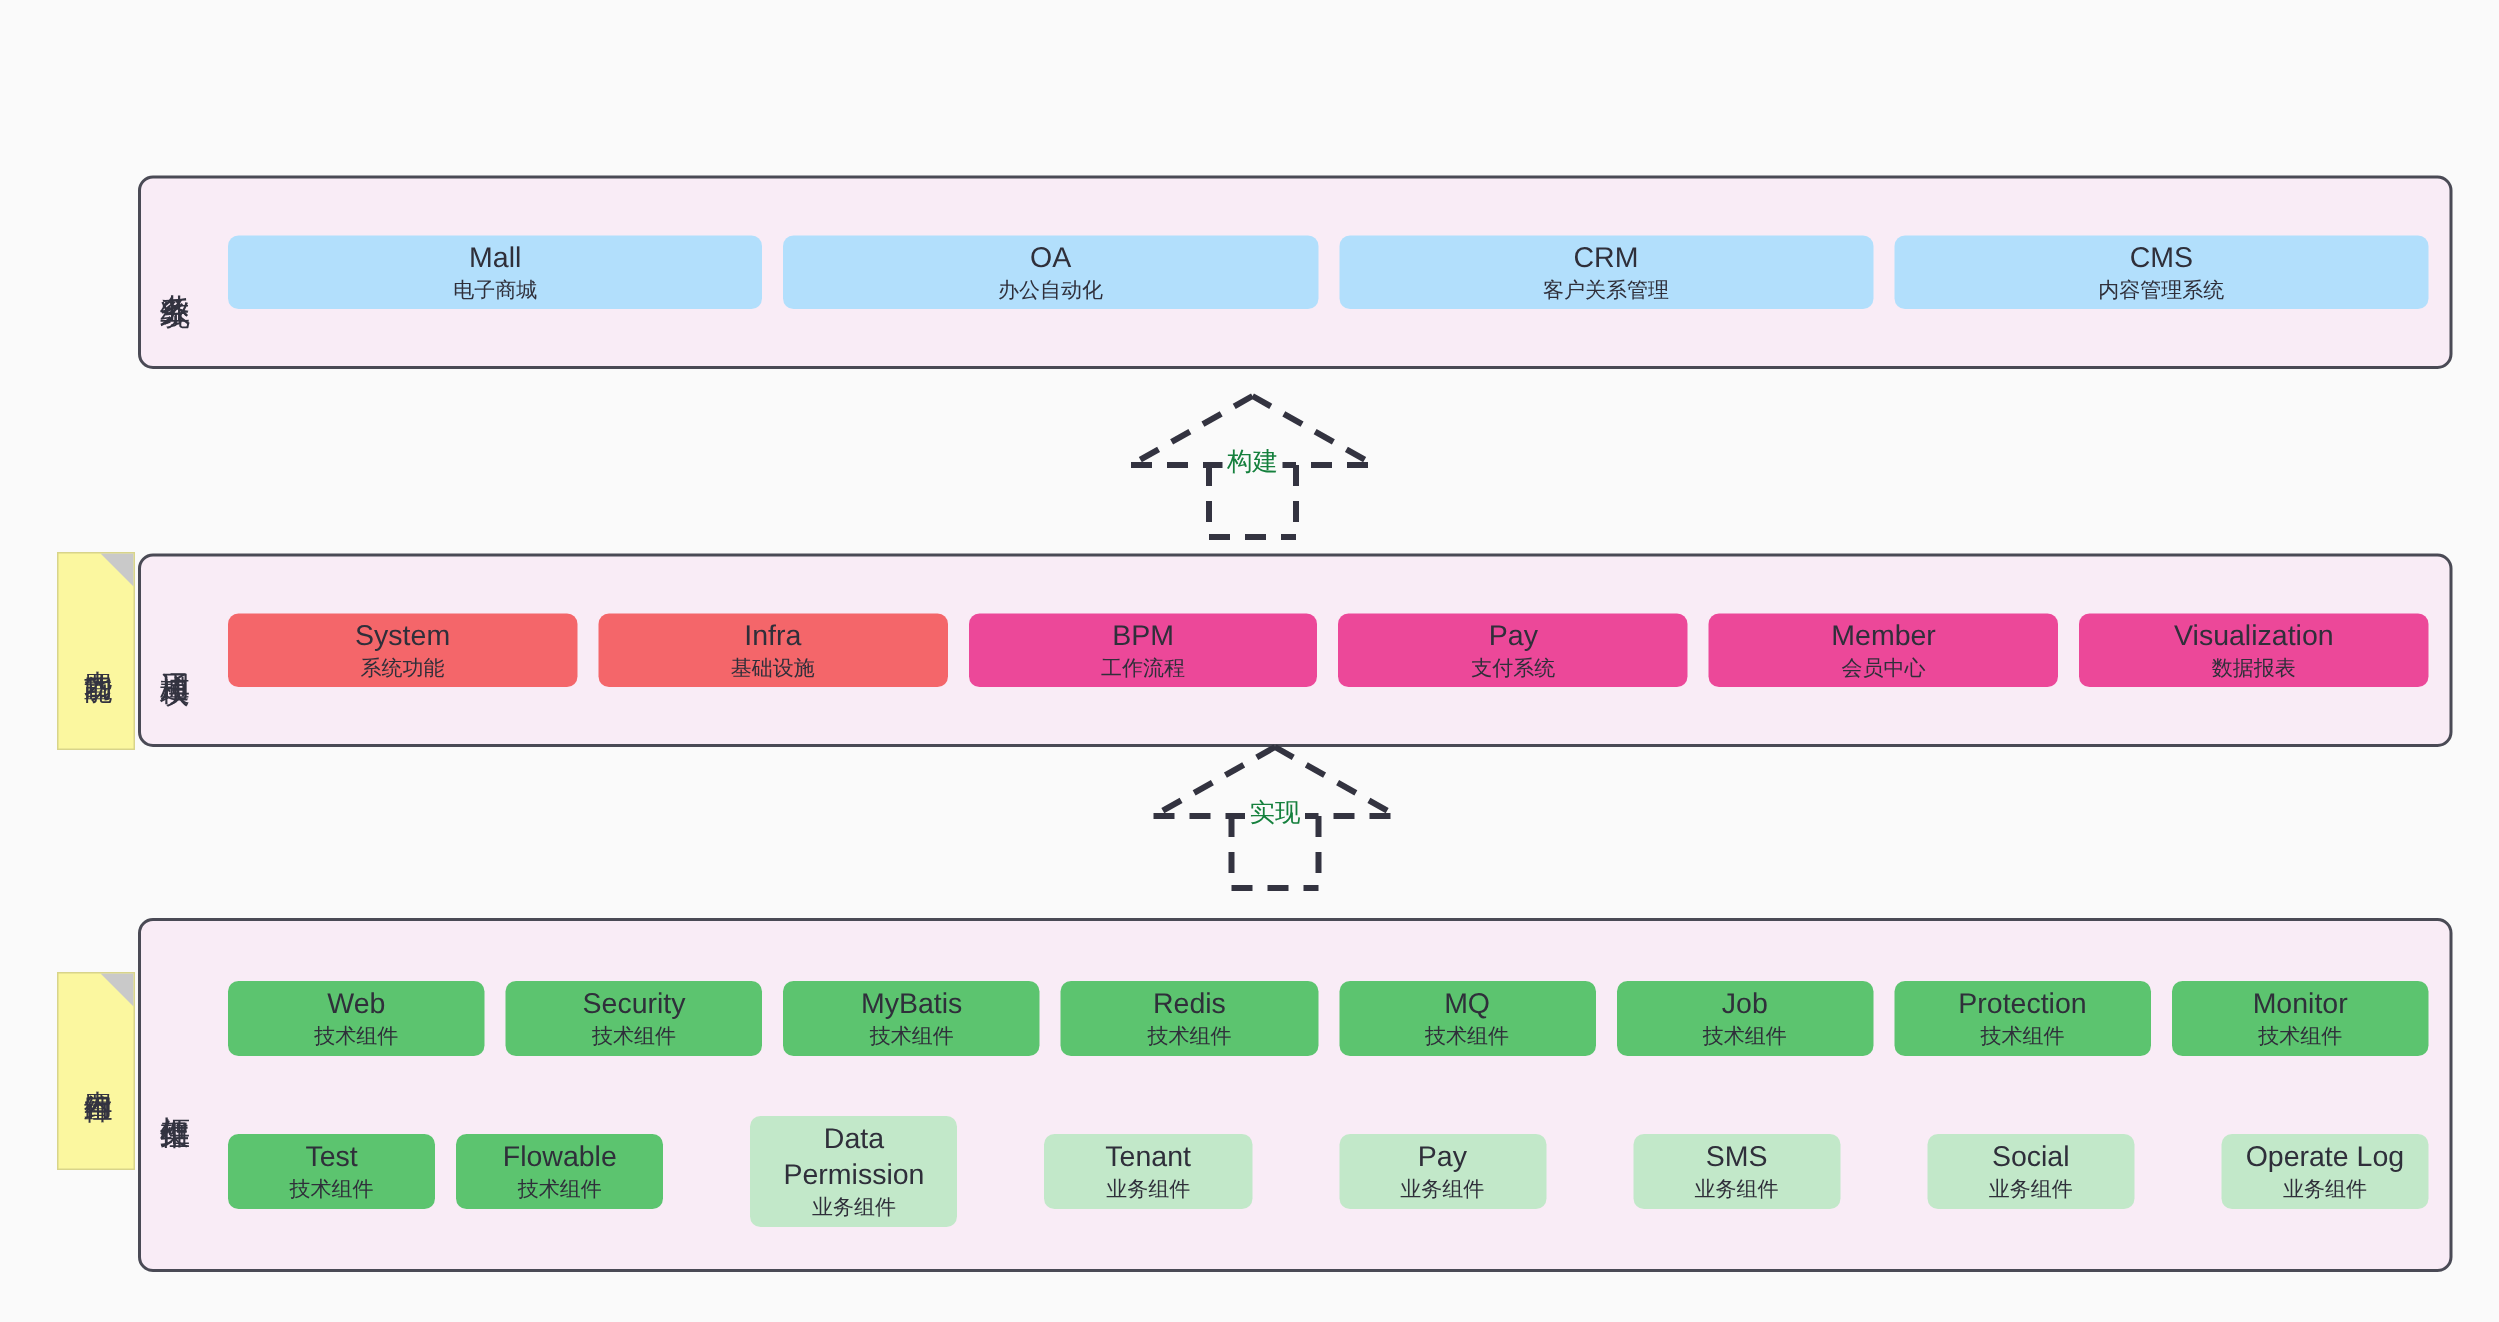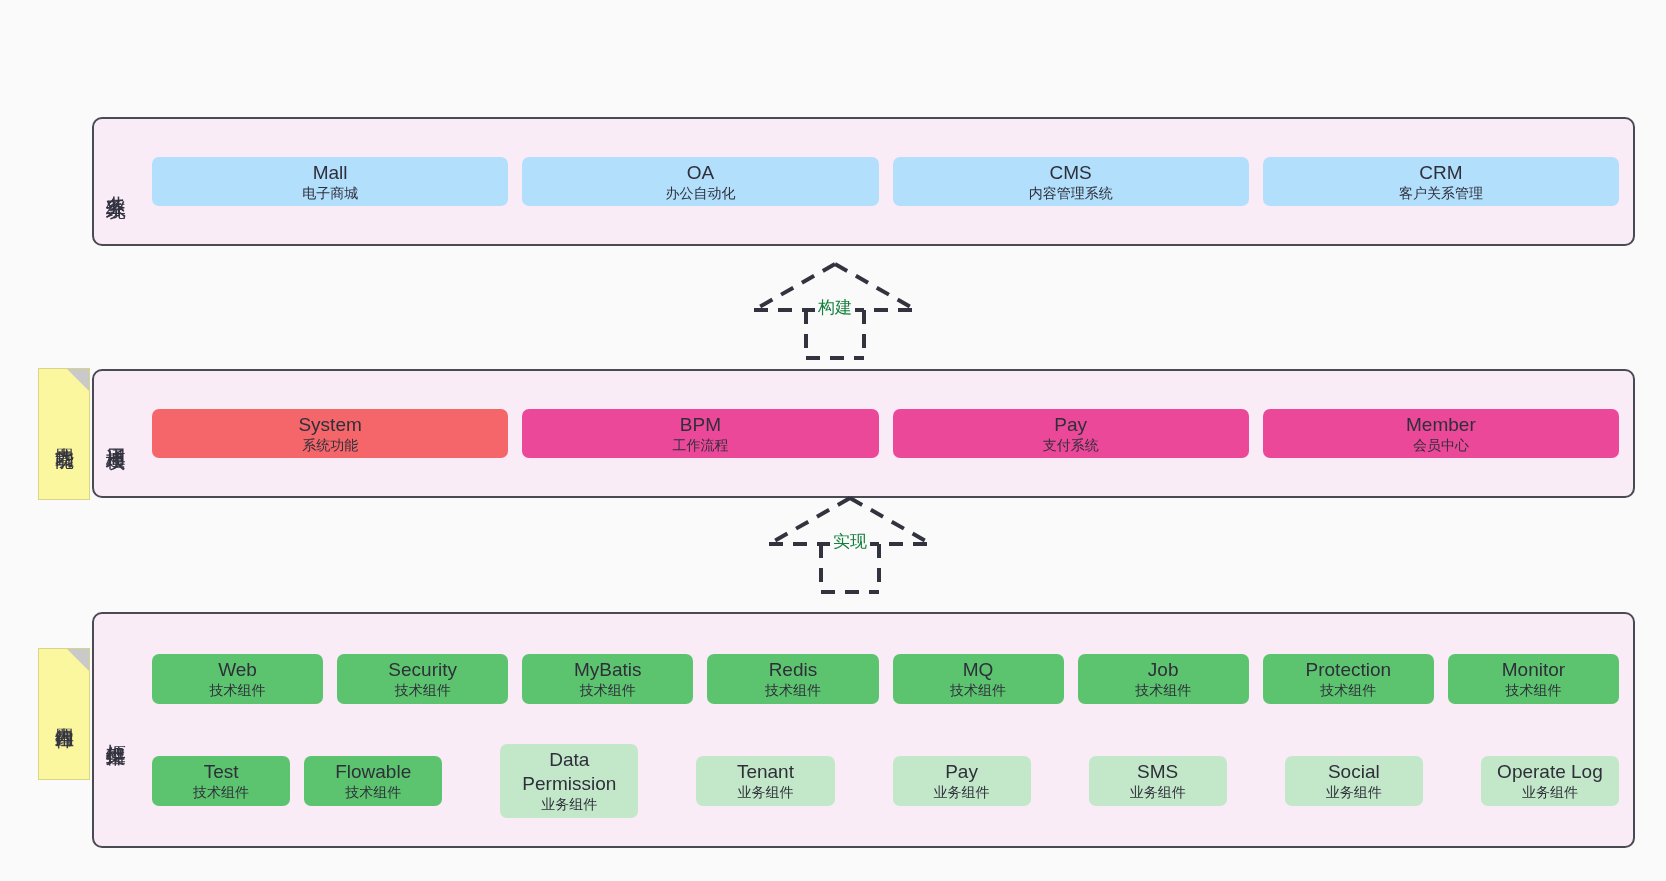--- a/index.html
+++ b/index.html
@@ -160,26 +160,26 @@
     <div class="row">
         <div class="box blue">
           <div class="t1">Mall</div>
           <div class="t2">电子商城</div>
         </div>
         <div class="box blue">
           <div class="t1">OA</div>
           <div class="t2">办公自动化</div>
         </div>
         <div class="box blue">
+          <div class="t1">CRM</div>
+          <div class="t2">客户关系管理</div>
+        </div>
+        <div class="box blue">
           <div class="t1">CMS</div>
           <div class="t2">内容管理系统</div>
-        </div>
-        <div class="box blue">
-          <div class="t1">CRM</div>
-          <div class="t2">客户关系管理</div>
         </div>
       </div>
   </div>
 </div>
 
 <div class="arrow" id="arrow-build">
   <svg width="190" height="102" viewBox="0 0 190 102" fill="none">
     <path d="M95 6 L176 52" stroke="#333340" stroke-width="4" stroke-dasharray="14 10" stroke-linecap="butt"></path>
     <path d="M95 6 L14 52" stroke="#333340" stroke-width="4" stroke-dasharray="14 10" stroke-linecap="butt"></path>
     <path d="M14 52 L176 52" stroke="#333340" stroke-width="4" stroke-dasharray="14 10" stroke-linecap="butt"></path>
@@ -191,31 +191,39 @@
 </div>
 
 <div class="panel" id="panel-modules">
   <div class="panel-label">通用模块</div>
   <div class="panel-body">
     <div class="row">
         <div class="box red">
           <div class="t1">System</div>
           <div class="t2">系统功能</div>
         </div>
+        <div class="box red">
+          <div class="t1">Infra</div>
+          <div class="t2">基础设施</div>
+        </div>
         <div class="box pink">
           <div class="t1">BPM</div>
           <div class="t2">工作流程</div>
         </div>
         <div class="box pink">
           <div class="t1">Pay</div>
           <div class="t2">支付系统</div>
         </div>
         <div class="box pink">
           <div class="t1">Member</div>
           <div class="t2">会员中心</div>
+        </div>
+        <div class="box pink">
+          <div class="t1">Visualization</div>
+          <div class="t2">数据报表</div>
         </div>
       </div>
   </div>
 </div>
 
 <div class="arrow" id="arrow-implement">
   <svg width="190" height="102" viewBox="0 0 190 102" fill="none">
     <path d="M95 6 L176 52" stroke="#333340" stroke-width="4" stroke-dasharray="14 10" stroke-linecap="butt"></path>
     <path d="M95 6 L14 52" stroke="#333340" stroke-width="4" stroke-dasharray="14 10" stroke-linecap="butt"></path>
     <path d="M14 52 L176 52" stroke="#333340" stroke-width="4" stroke-dasharray="14 10" stroke-linecap="butt"></path>

